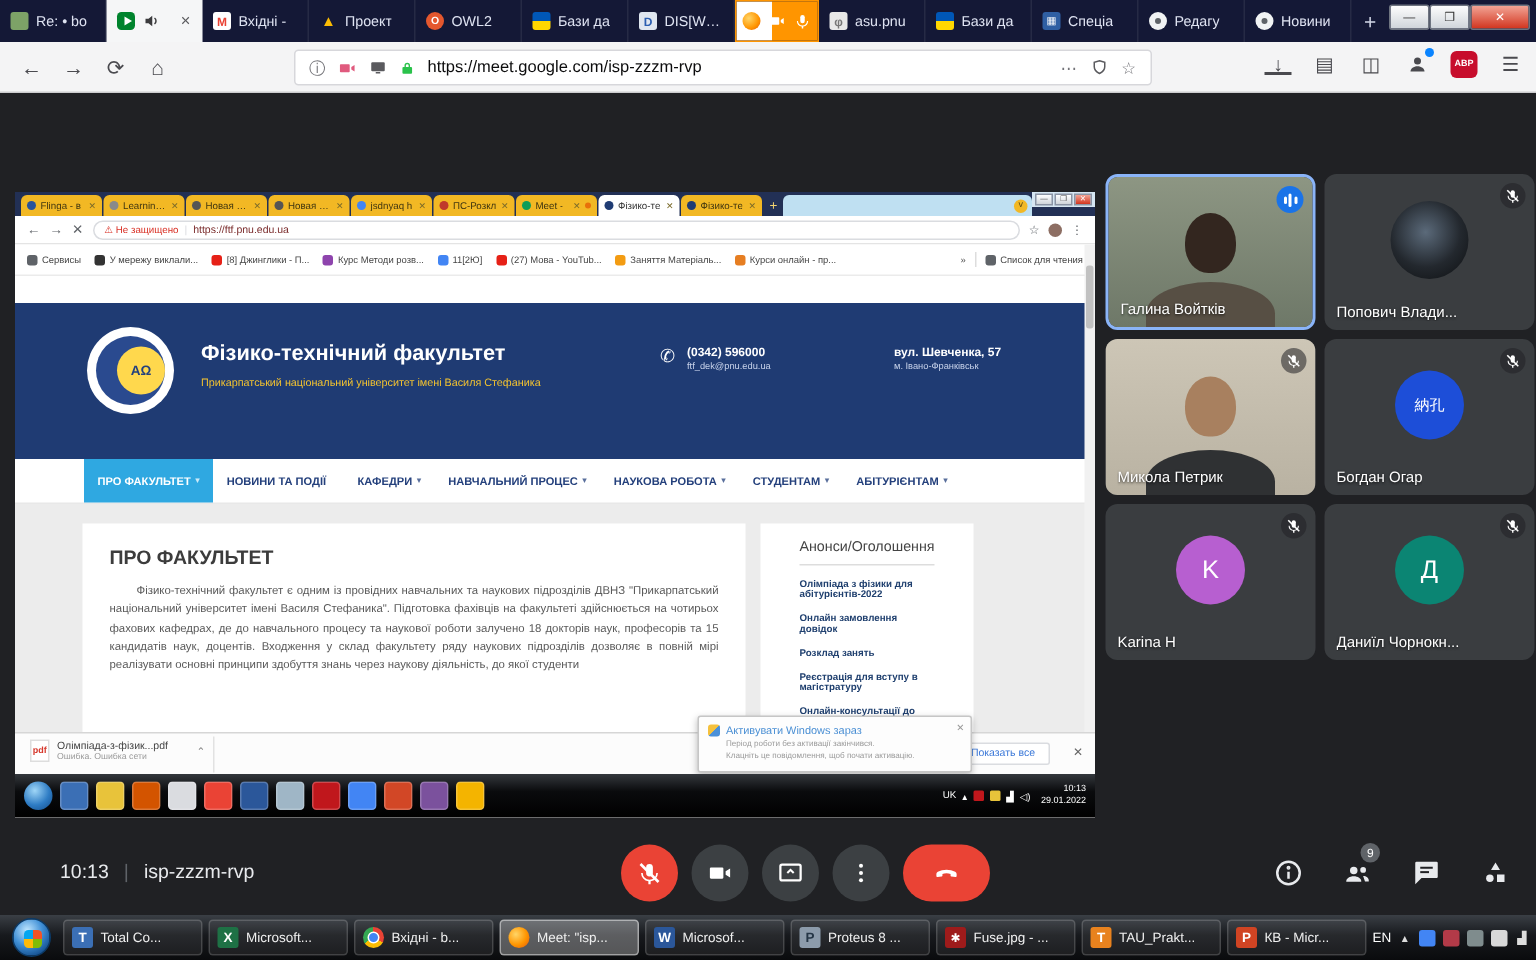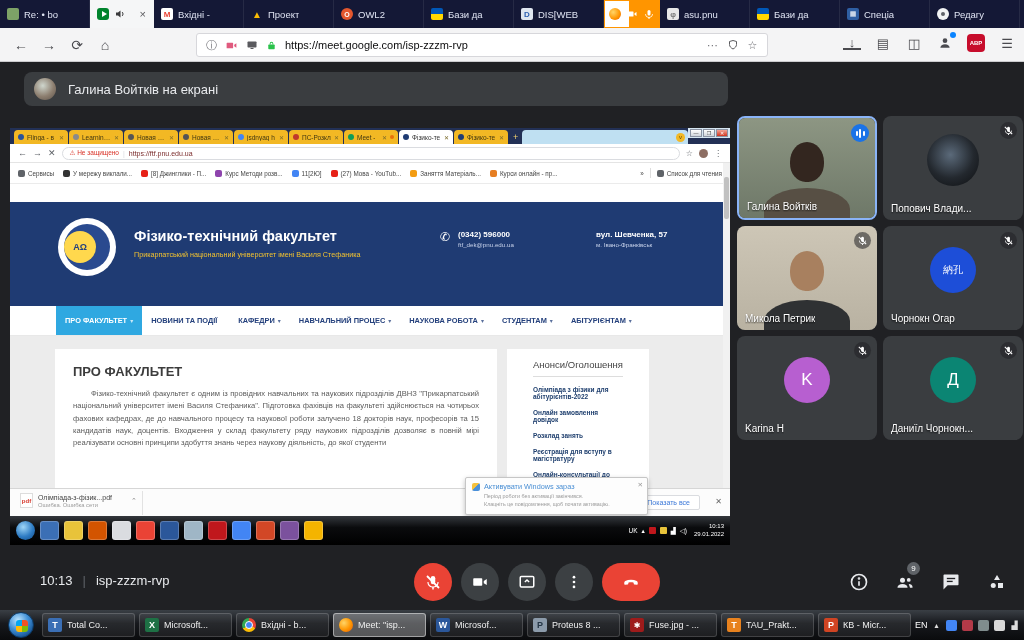--- a/index.html
+++ b/index.html
@@ -1,21 +1,21 @@
 <!DOCTYPE html>
 <html><head>
 <meta charset="utf-8">
 <style>
   *{margin:0;padding:0;box-sizing:border-box}
   html,body{width:1024px;height:640px;overflow:hidden;background:#202124;
     font-family:"Liberation Sans","DejaVu Sans",sans-serif;-webkit-font-smoothing:antialiased}
 
   
   #ff-tabbar{position:absolute;left:0;top:0;width:1024px;height:28px;background:#141836;display:flex;align-items:stretch}
-  .fftab{display:flex;align-items:center;gap:5px;padding:0 7px;width:90px;flex:none;color:#dfe3f2;font-size:9.5px;
+  .fftab{display:flex;align-items:center;gap:5px;padding:0 7px;width:71px;flex:none;color:#dfe3f2;font-size:9.5px;
     border-right:1px solid rgba(255,255,255,.08);overflow:hidden;white-space:nowrap;cursor:default}
   .fftab .t-label{overflow:hidden;text-overflow:ellipsis}
   .fftab.active{background:#f5f6f7;color:#0c0c0d;width:64px;border-radius:0}
   .fftab.shared{width:56px;background:linear-gradient(90deg,#fff 0 24px,#ff9500 24px);border:1px solid #ff9500;padding:0 4px}
   .fftab .t-close{display:none;font-size:11px;color:#5a5a5e;margin-left:auto}
   .fftab.active .t-close{display:block}
   .fftab .t-spk{display:none;width:12px;height:12px}
   .fftab.active .t-spk{display:block}
   .fftab .t-cam,.fftab .t-mic{display:none;width:12px;height:12px}
   .fftab.shared .t-cam,.fftab.shared .t-mic{display:block}
@@ -94,21 +94,21 @@
   #news-text{color:#fff;font-size:7px;margin-left:10px}
   #news-right{margin-left:auto;display:flex;align-items:center;gap:8px;padding-right:14px;color:#fff;font-size:6.8px}
   .mini-flag{width:9px;height:6px}
   .flag-ua2{background:linear-gradient(#0057b7 50%,#ffd500 50%)}
   .flag-uk{background:linear-gradient(135deg,#00247d 40%,#cf142b 40% 60%,#00247d 60%)}
   .soc{width:8px;height:8px;border-radius:50%;background:rgba(255,255,255,.85);color:#2e86c1;font-size:5.5px;display:flex;align-items:center;justify-content:center;font-weight:bold}
 
   #sc-header{position:absolute;left:0;top:74px;width:720px;height:104px;background:#1f3b73}
   #logo{position:absolute;left:48px;top:16px;width:58px;height:58px;border-radius:50%;background:#fff;
     display:flex;align-items:center;justify-content:center}
-  #logo .l-mid{width:46px;height:46px;border-radius:50%;background:#2a4a8f;display:flex;align-items:center;justify-content:flex-start}
+  #logo .l-mid{width:46px;height:46px;border-radius:50%;background:#2a4a8f;display:flex;align-items:center;justify-content:flex-end}
   #logo .l-core{width:32px;height:32px;border-radius:50%;background:#ffd84d;color:#23407e;font-size:9px;font-weight:bold;
     display:flex;align-items:center;justify-content:center}
   #site-title{position:absolute;left:124px;top:26px;color:#fff;font-size:14.5px;font-weight:bold}
   #site-sub{position:absolute;left:124px;top:48px;color:#f2c230;font-size:7.2px}
   .contact{position:absolute;top:28px;display:flex;gap:6px;color:#fff}
   .contact .cicn{font-size:12px;color:#fff;width:14px;text-align:center}
   .contact .l1{font-size:8px;font-weight:bold}
   .contact .l2{font-size:6.2px;color:#c7d2ea;margin-top:2px}
   .pin{width:9px;height:9px;border-radius:50% 50% 50% 0;background:#fff;transform:rotate(-45deg);margin:1px auto 0}
   #sc-navbar{position:absolute;left:0;top:178px;width:720px;height:30px;background:#fff;border-bottom:1px solid #e8e8e8;
@@ -390,24 +390,20 @@
           <path d="M4 20c0-3.3 3.6-6 8-6s8 2.7 8 6z"></path>
         </svg>
     </span>
     <span class="ricn abp">ABP</span>
     <span class="ricn">☰</span>
   </div>
 </div>
 
 <div id="meet">
 
-  <div id="banner">
-    <div class="b-avatar"></div>
-    <span>Галина Войтків на екрані</span>
-  </div>
 
   <div id="stage">
 
     <div id="sc-tabs">
       <div style="display:flex;align-items:flex-end;padding-left:4px">
 
           <div class="sctab">
             <span class="sdot" style="background: rgb(41, 83, 155);"></span>
             <span style="overflow:hidden;text-overflow:ellipsis">Flinga - в</span>
             <span class="t-x">✕</span>
@@ -755,21 +751,21 @@
           <span>納孔</span>
         </div>
         <div class="mic-off">
           <svg viewBox="0 0 24 24" fill="#fff">
             <path d="M12 15a3 3 0 0 0 3-3V7a3 3 0 0 0-6 0v5a3 3 0 0 0 3 3z"></path>
             <path d="M18 12a6 6 0 0 1-12 0H4.5a7.5 7.5 0 0 0 6.5 7.4V22h2v-2.6a7.5 7.5 0 0 0 6.5-7.4H18z"></path>
             <line x1="4" y1="4" x2="20" y2="20" stroke="#fff" stroke-width="2.4"></line>
           </svg>
         </div>
 
-        <div class="pname">Чорнокн Огар</div>
+        <div class="pname">Богдан Огар</div>
       </div>
 
       <div class="tile letter g5 micoff">
 
         <div class="avatar-circle" style="background: rgb(183, 95, 208);">
           <span>K</span>
         </div>
         <div class="mic-off">
           <svg viewBox="0 0 24 24" fill="#fff">
             <path d="M12 15a3 3 0 0 0 3-3V7a3 3 0 0 0-6 0v5a3 3 0 0 0 3 3z"></path>

